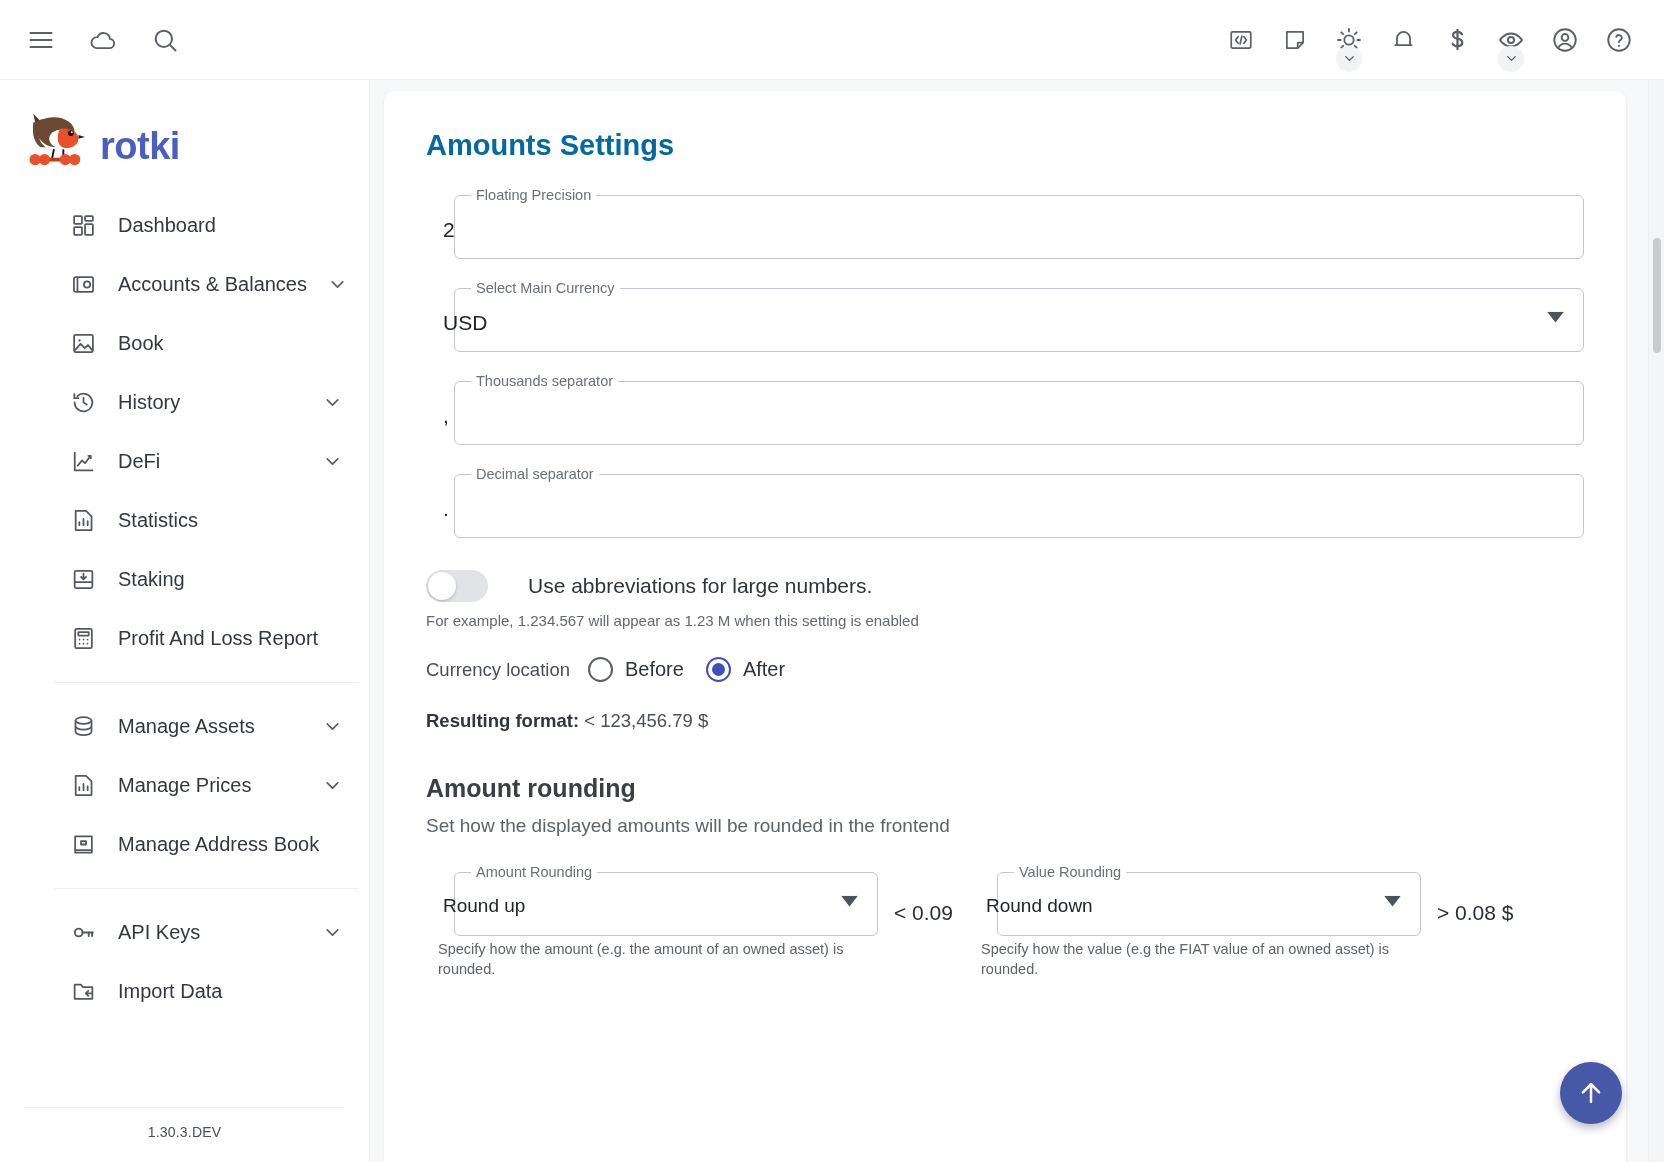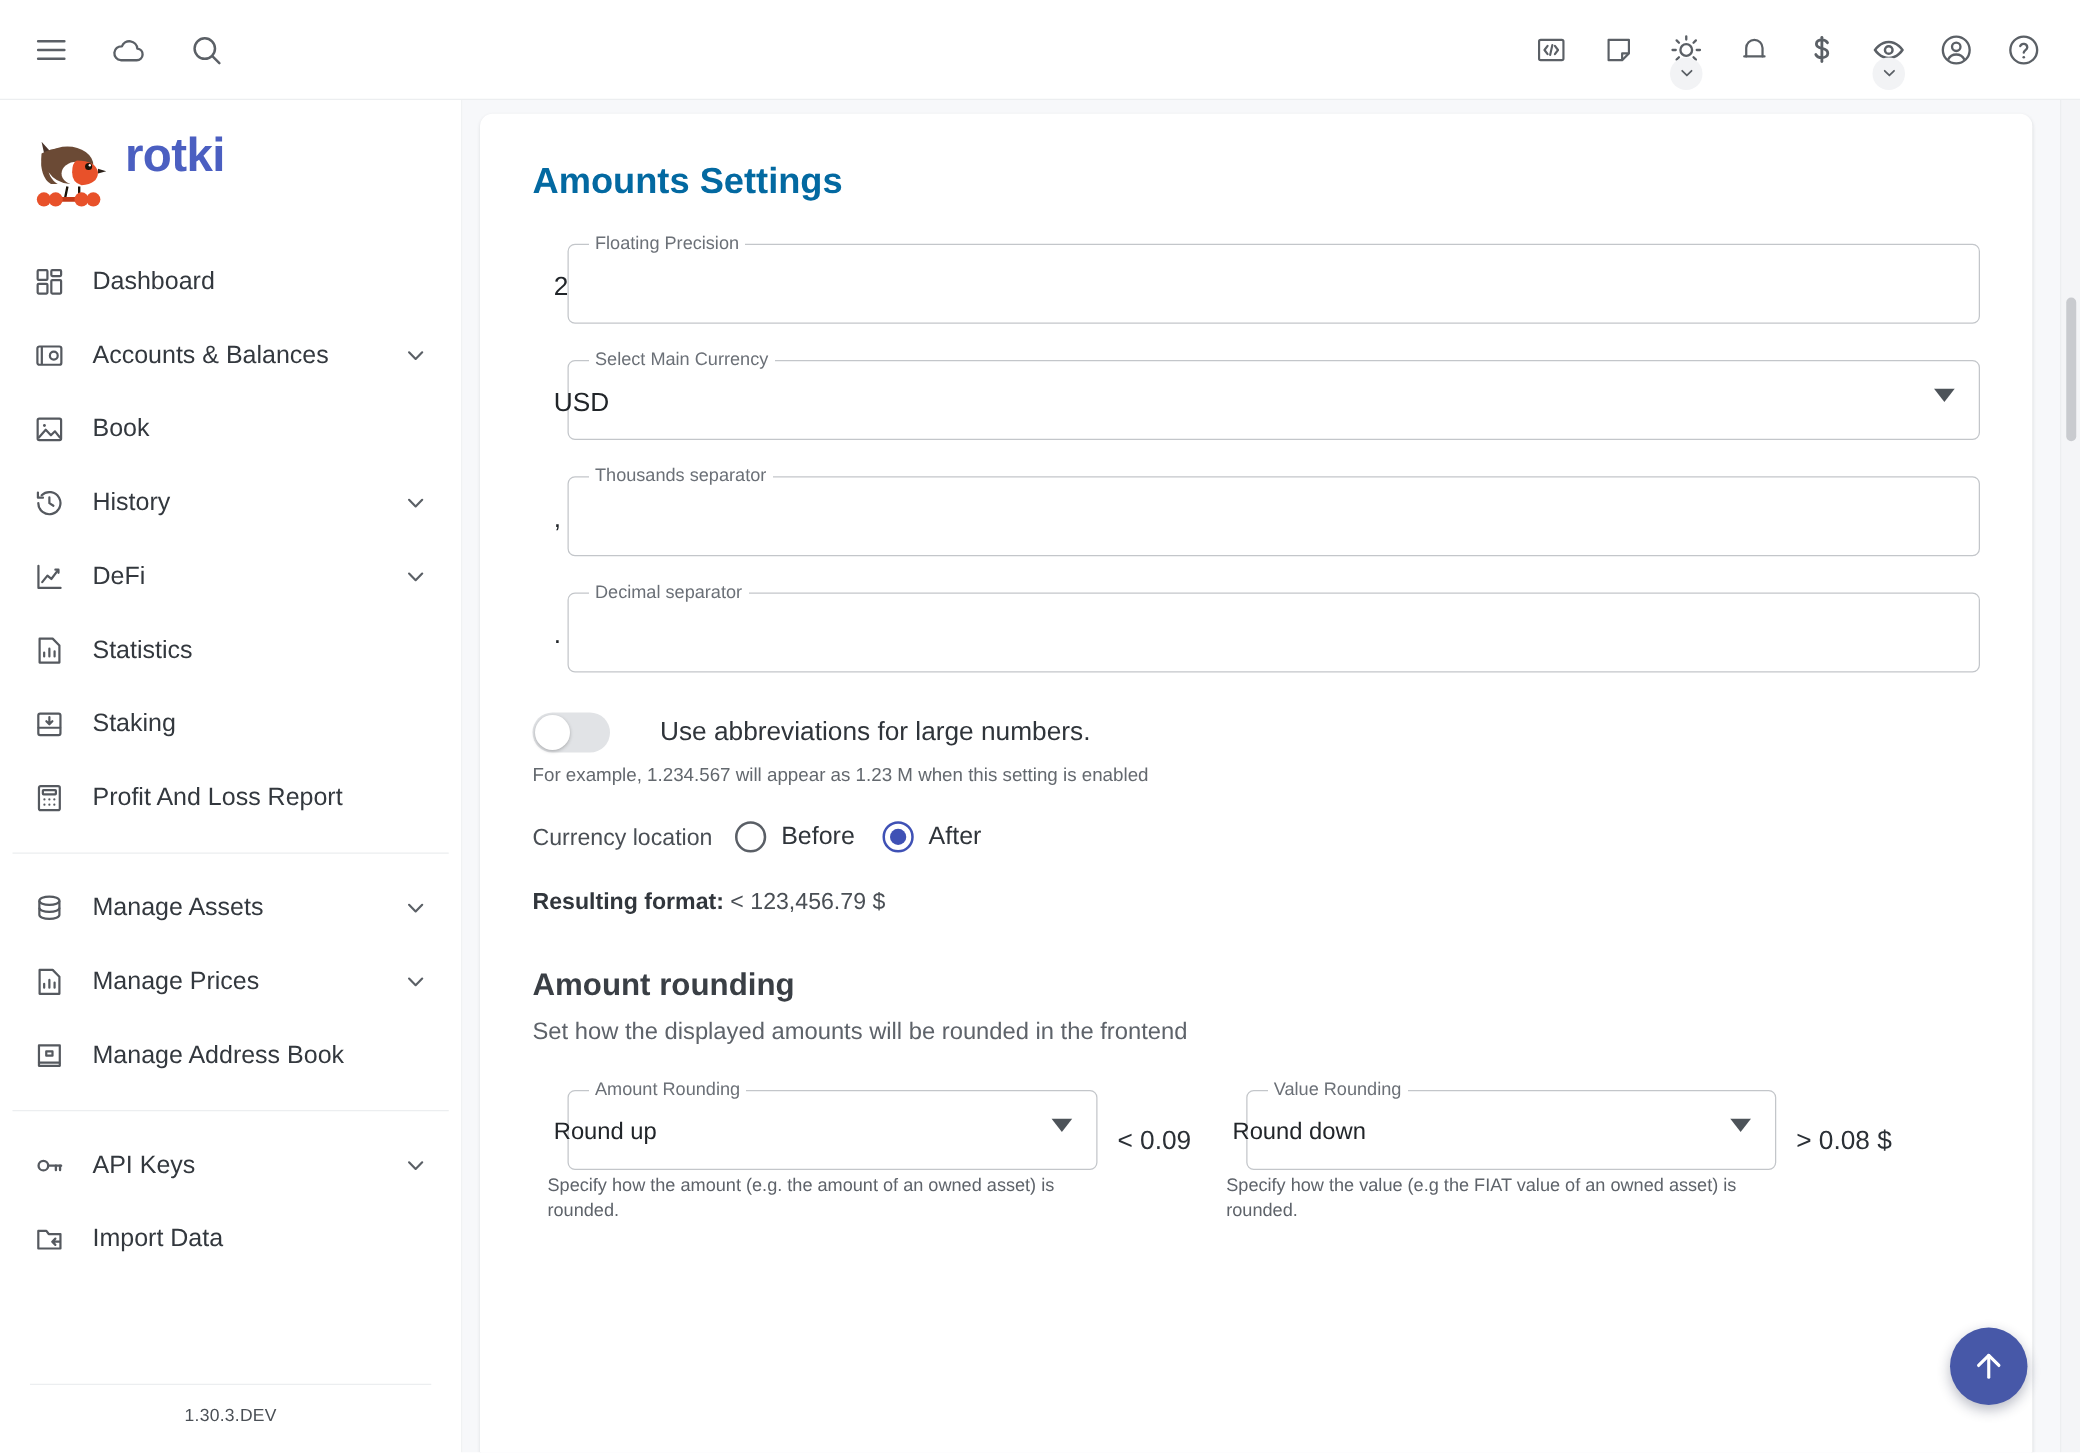--- a/index.html
+++ b/index.html
@@ -34,26 +34,26 @@
     background:#f2f3f5; display:flex; align-items:center; justify-content:center;
     color:#5b6066;
   }
 
   
   .sidebar {
     position:absolute; top:80px; left:0; width:370px; bottom:0;
     background:#fff; border-right:1px solid #eceef0;
     display:flex; flex-direction:column;
   }
-  .brand { display:flex; align-items:flex-start; gap:14px; padding: 24px 0 22px 20px; }
+  .brand { display:flex; align-items:flex-end; gap:14px; padding: 24px 0 22px 20px; }
   .brand-logo { width:66px; height:64px; flex:none; }
   .brand-name {
     font-size: 38px; font-weight: 700; color:#4b5fc1; letter-spacing:-0.5px;
   }
-  .nav { flex:1; padding-top: 6px; overflow:hidden; }
+  .nav { flex:1; padding-top: 6px; overflow:hidden;padding-left:44px; }
   .nav-item {
     display:flex; align-items:center; height:59px; padding-left: 24px; padding-right:26px;
     color:#3a3f45; cursor:pointer; gap: 20px;
   }
   .nav-ico { width:30px; height:30px; flex:none; color:#55595f; display:flex; align-items:center; justify-content:center; }
   .nav-label { font-size:20px; color:#33383e; white-space:nowrap; }
   .nav-chevron { margin-left:auto; color:#5b6066; display:flex; align-items:center; }
   .nav-divider { height:1px; background:#eceef0; margin: 14px 10px 14px 10px; }
   .version {
     border-top:1px solid #eceef0; margin: 0 24px;

